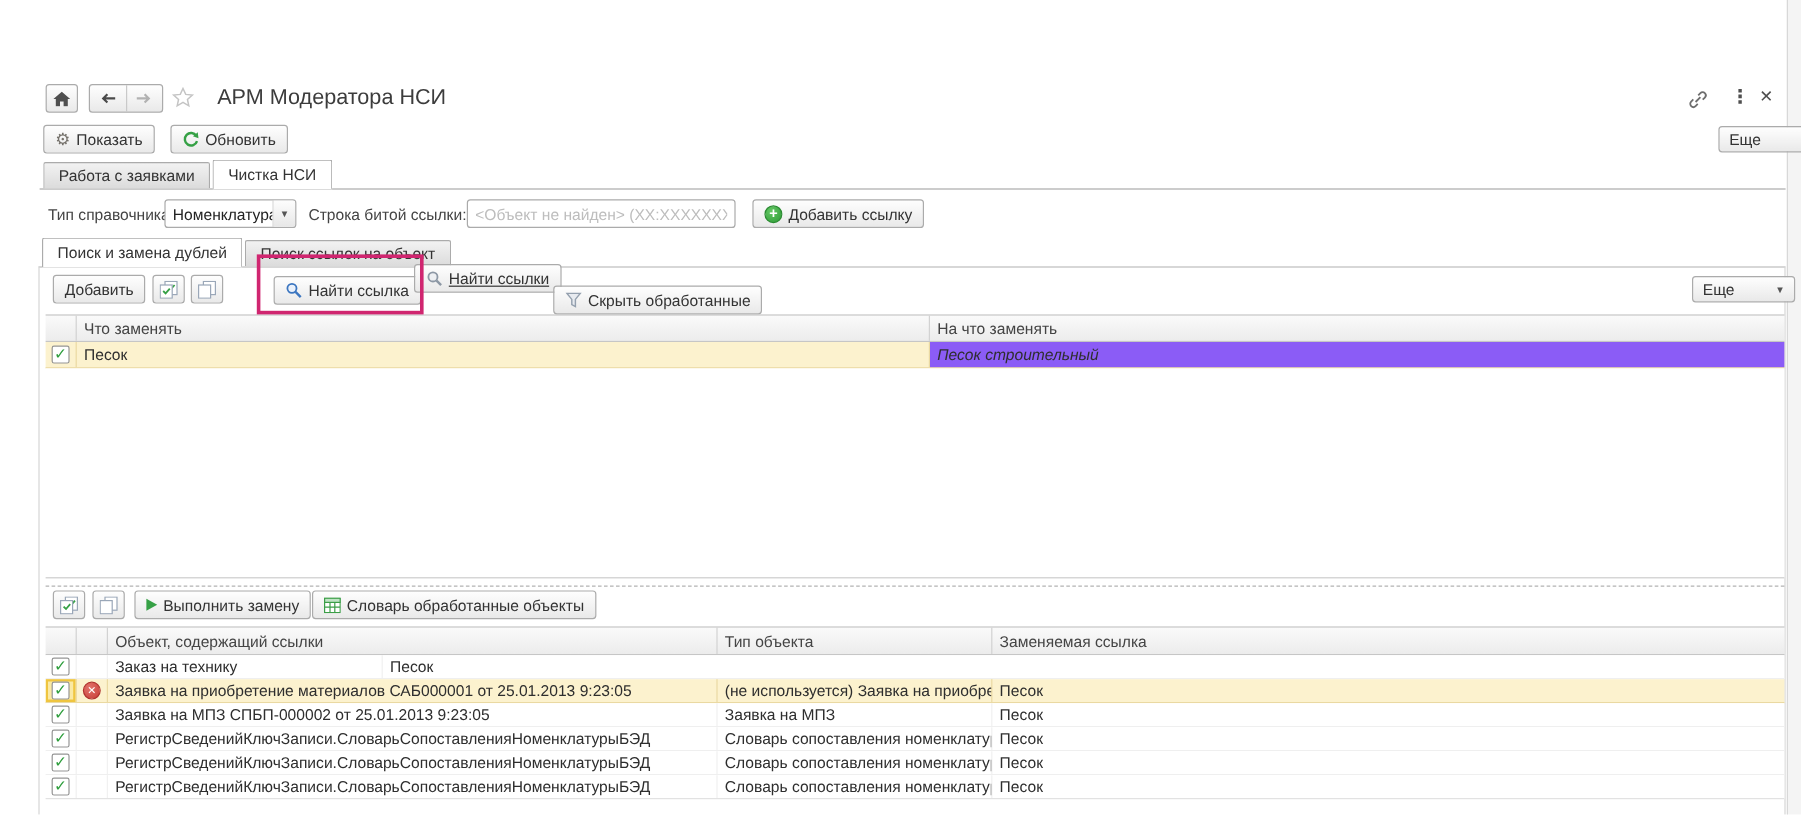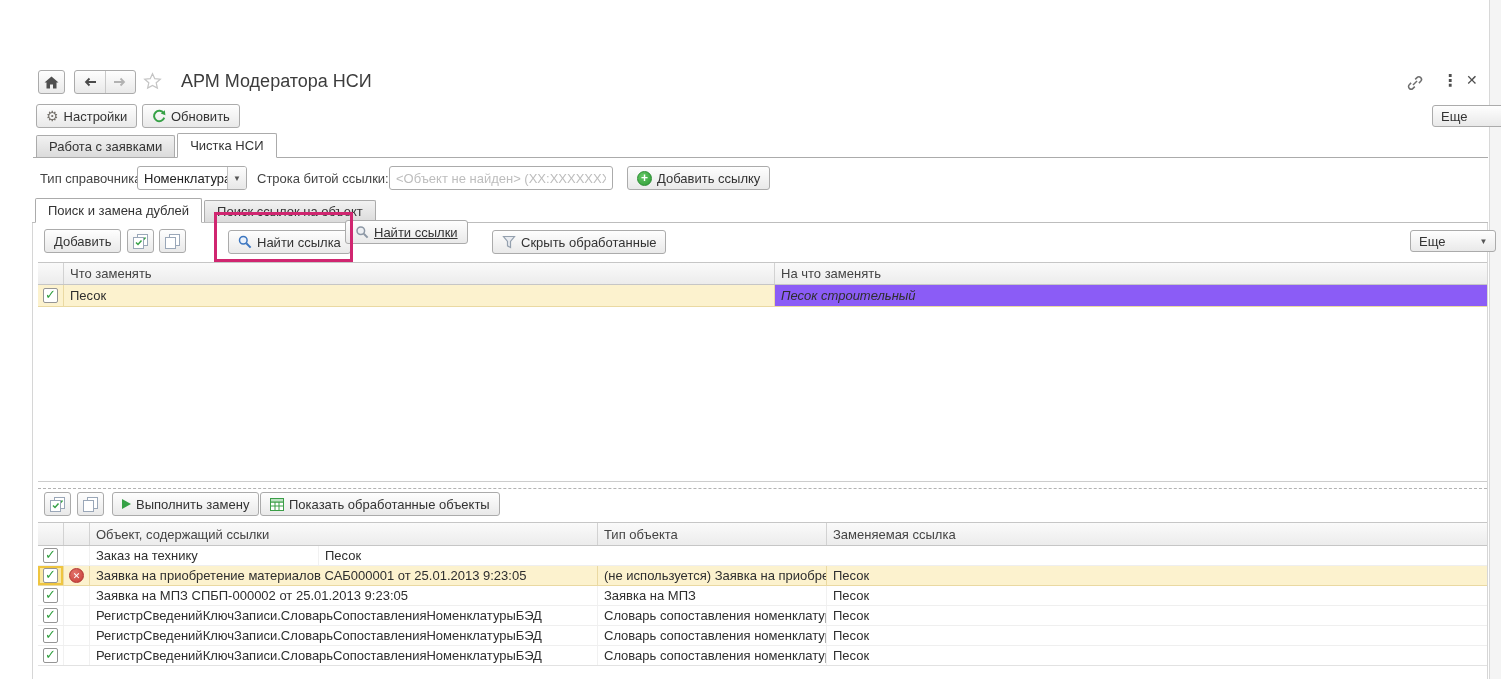--- a/index.html
+++ b/index.html
@@ -105,21 +105,21 @@
       <path d="M7 11 L11 7" stroke="#6e6e6e" stroke-width="1.5" fill="none"></path>
       <path d="M9.2 5.4 l1.8 -1.8 a2.6 2.6 0 0 1 3.7 3.7 l-1.8 1.8" stroke="#6e6e6e" stroke-width="1.5" fill="none"></path>
       <path d="M8.8 12.6 l-1.8 1.8 a2.6 2.6 0 0 1 -3.7 -3.7 l1.8 -1.8" stroke="#6e6e6e" stroke-width="1.5" fill="none"></path>
     </svg>
   </span>
   <span class="win-icon" style="left:1442px; top:71px; font-size:16px; font-weight:bold; color:#4f4f4f;">⋮</span>
   <span class="win-icon" style="left:1466px; top:72px; font-size:14px; color:#4f4f4f;">✕</span>
 
   <div class="btn" style="left:36px; top:104px;">
     <span class="glyph" style="font-size:14px; color:#75716b;">⚙</span>
-    <span>Настройки</span>
+    <span>Показать</span>
   </div>
   <div class="btn" style="left:142px; top:104px;">
     <span class="glyph">
       <svg width="14" height="14" viewBox="0 0 14 14">
           <path d="M11.6 4.2 A5.2 5.2 0 1 0 12.2 8.6" fill="none" stroke="#36a146" stroke-width="2"></path>
           <path d="M12.8 1.2 L13.4 6.2 L8.8 4.6 Z" fill="#36a146"></path>
         </svg>
     </span>
     <span>Обновить</span>
   </div>
@@ -194,21 +194,21 @@
   </div>
   <div class="btn" style="left:345px; top:220px;text-decoration:underline;">
     <span class="glyph">
       <svg width="14" height="14" viewBox="0 0 14 14">
           <circle cx="5.8" cy="5.8" r="3.8" fill="#edeff2" stroke="#8d98a5" stroke-width="1.5"></circle>
           <path d="M8.8 8.8 L12.6 12.6" stroke="#8d98a5" stroke-width="2"></path>
         </svg>
     </span>
     <span>Найти ссылки</span>
   </div>
-  <div class="btn" style="left:461px; top:230px;margin-left:31px;">
+  <div class="btn" style="left:461px; top:238px;">
     <span class="glyph">
       <svg width="14" height="14" viewBox="0 0 14 14">
           <path d="M1.5 1.5 H12.5 L8.5 6.5 V12.5 L5.5 10.8 V6.5 Z" fill="#e8ebf0" stroke="#94a0ae" stroke-width="1.2"></path>
         </svg>
     </span>
     <span>Скрыть обработанные</span>
   </div>
   <div class="btn small" style="left:1410px; top:230px;">
     <span>Еще</span>
     <span class="arrow-down">▼</span>
@@ -256,21 +256,21 @@
     <span>Выполнить замену</span>
   </div>
   <div class="btn" style="left:260px; top:492px;">
     <span class="glyph">
       <svg width="14" height="13" viewBox="0 0 14 13">
         <rect x="0.5" y="0.5" width="13" height="12" fill="#fff" stroke="#3b9e47"></rect>
         <path d="M0.5 4 H13.5 M0.5 8 H13.5 M5 0.5 V12.5 M9 0.5 V12.5" stroke="#3b9e47" stroke-width="1"></path>
         <rect x="0.5" y="0.5" width="13" height="3.5" fill="#bfe3c4" stroke="#3b9e47"></rect>
       </svg>
     </span>
-    <span>Показать обработанные объекты</span>
+    <span>Словарь обработанные объекты</span>
   </div>
 
   <div class="thead" style="left:38px; top:522px; width:1449px; height:24px;">
     <div class="hcell ccell" style="width:26px;"></div>
     <div class="hcell ccell" style="width:26px;"></div>
     <div class="hcell" style="width:508px;">Объект, содержащий ссылки</div>
     <div class="hcell" style="width:229px;">Тип объекта</div>
     <div class="hcell" style="flex:1; border-right:none;">Заменяемая ссылка</div>
   </div>
 

